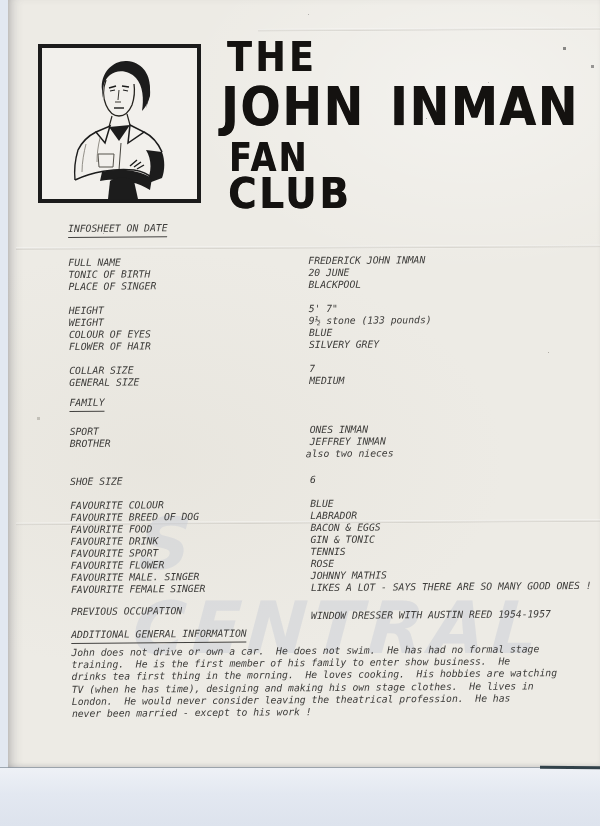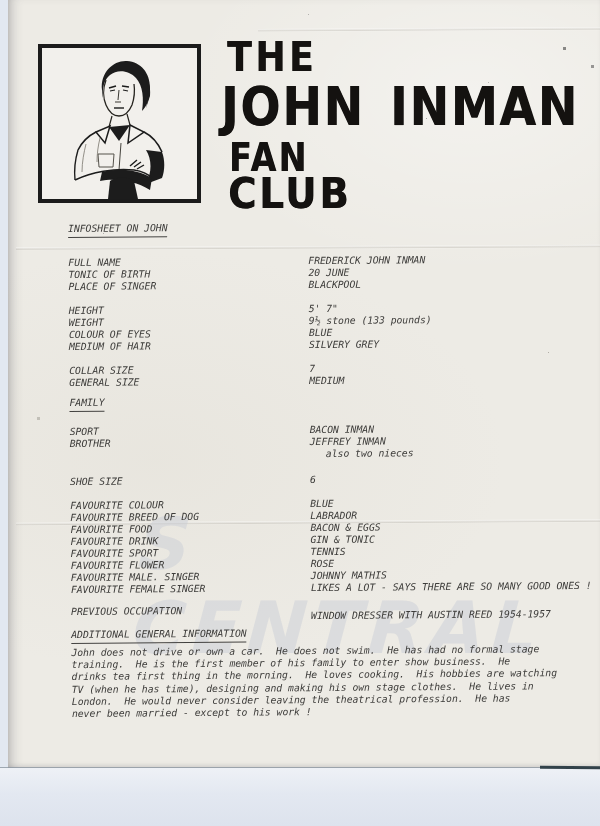--- a/index.html
+++ b/index.html
@@ -55,21 +55,21 @@
   .block-3{margin-bottom:8px;}
   .block-4{margin-bottom:15px;height:14px;}
   .block-5{margin-bottom:14px;}
   .block-6{margin-bottom:12px;}
   .block-7{margin-bottom:10px;}
   .block-8{margin-bottom:11px;}
   .block-9{margin-bottom:4px;height:14px;}
   .row{position:relative;height:12px;}
   .row .label{position:absolute;left:0;top:0;white-space:pre;}
   .row .value{position:absolute;left:240px;top:0;white-space:pre;}
-  .row .value.note{left:256px;}
+  .row .value.note{left:236px;}
   .block-8 .row .value{top:6px;}
   .para-line{height:12.2px;white-space:pre;}
 </style>
 </head>
 <body>
 
 <div class="stage">
 
   <div class="paper">
     <div class="crease crease-1"></div>
@@ -102,21 +102,21 @@
         <path d="M44,96 C42,104 40,114 40,124 M58,90 C56,98 55,106 55,114" stroke="#7a766d" stroke-width="0.8" fill="none"></path>
       </svg>
     </div>
 
     <div class="title-line t1">THE</div>
     <div class="title-line t2">JOHN INMAN</div>
     <div class="title-line t3">FAN</div>
     <div class="title-line t4">CLUB</div>
 
     <div class="typed">
-        <div class="block block-0"><span class="hd">INFOSHEET ON JOHN</span></div>
+        <div class="block block-0"><span class="hd">INFOSHEET ON DATE</span></div>
         <div class="block block-1">
           <div class="row">
             <span class="label">FULL NAME</span>
             <span class="value">FREDERICK JOHN INMAN</span>
           </div>
           <div class="row">
             <span class="label">TONIC OF BIRTH</span>
             <span class="value">20 JUNE</span>
           </div>
           <div class="row">
@@ -131,39 +131,39 @@
           </div>
           <div class="row">
             <span class="label">WEIGHT</span>
             <span class="value">9½ stone (133 pounds)</span>
           </div>
           <div class="row">
             <span class="label">COLOUR OF EYES</span>
             <span class="value">BLUE</span>
           </div>
           <div class="row">
-            <span class="label">MEDIUM OF HAIR</span>
+            <span class="label">FLOWER OF HAIR</span>
             <span class="value">SILVERY GREY</span>
           </div>
         </div>
         <div class="block block-3">
           <div class="row">
             <span class="label">COLLAR SIZE</span>
             <span class="value">7</span>
           </div>
           <div class="row">
             <span class="label">GENERAL SIZE</span>
             <span class="value">MEDIUM</span>
           </div>
         </div>
         <div class="block block-4"><span class="hd">FAMILY</span></div>
         <div class="block block-5">
           <div class="row">
             <span class="label">SPORT</span>
-            <span class="value">BACON INMAN</span>
+            <span class="value">ONES INMAN</span>
           </div>
           <div class="row">
             <span class="label">BROTHER</span>
             <span class="value">JEFFREY INMAN</span>
           </div>
           <div class="row">
             <span class="label"></span>
             <span class="value note">also two nieces</span>
           </div>
         </div>

